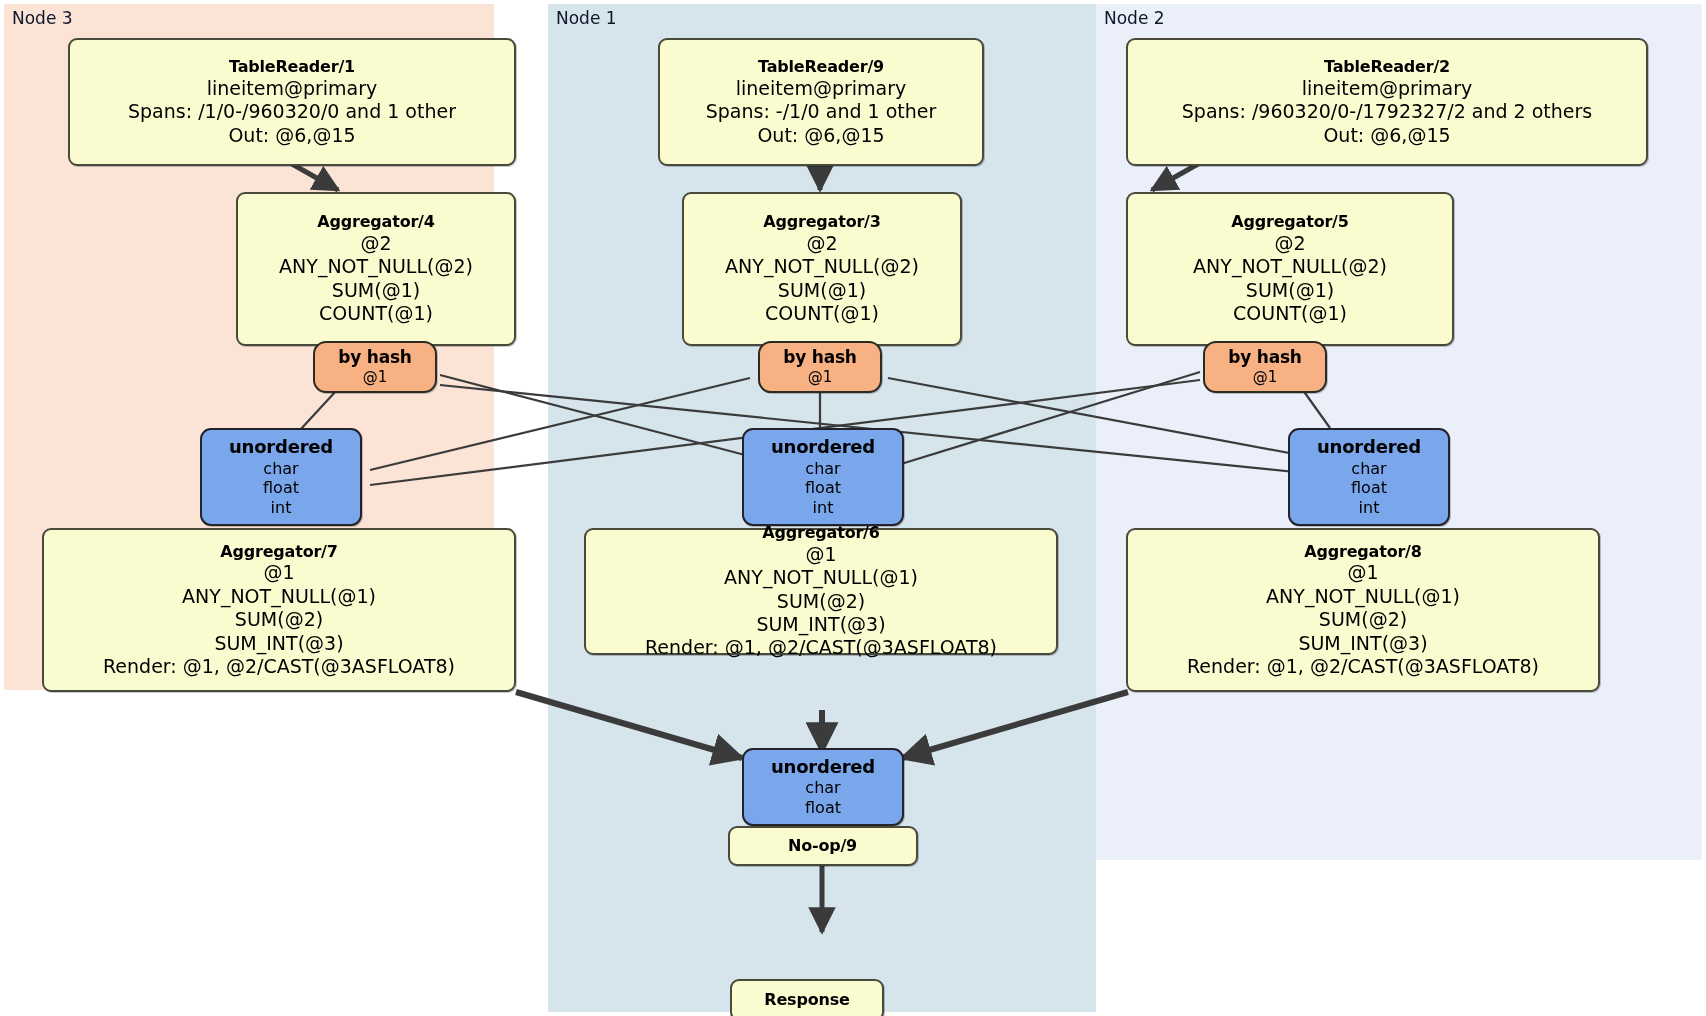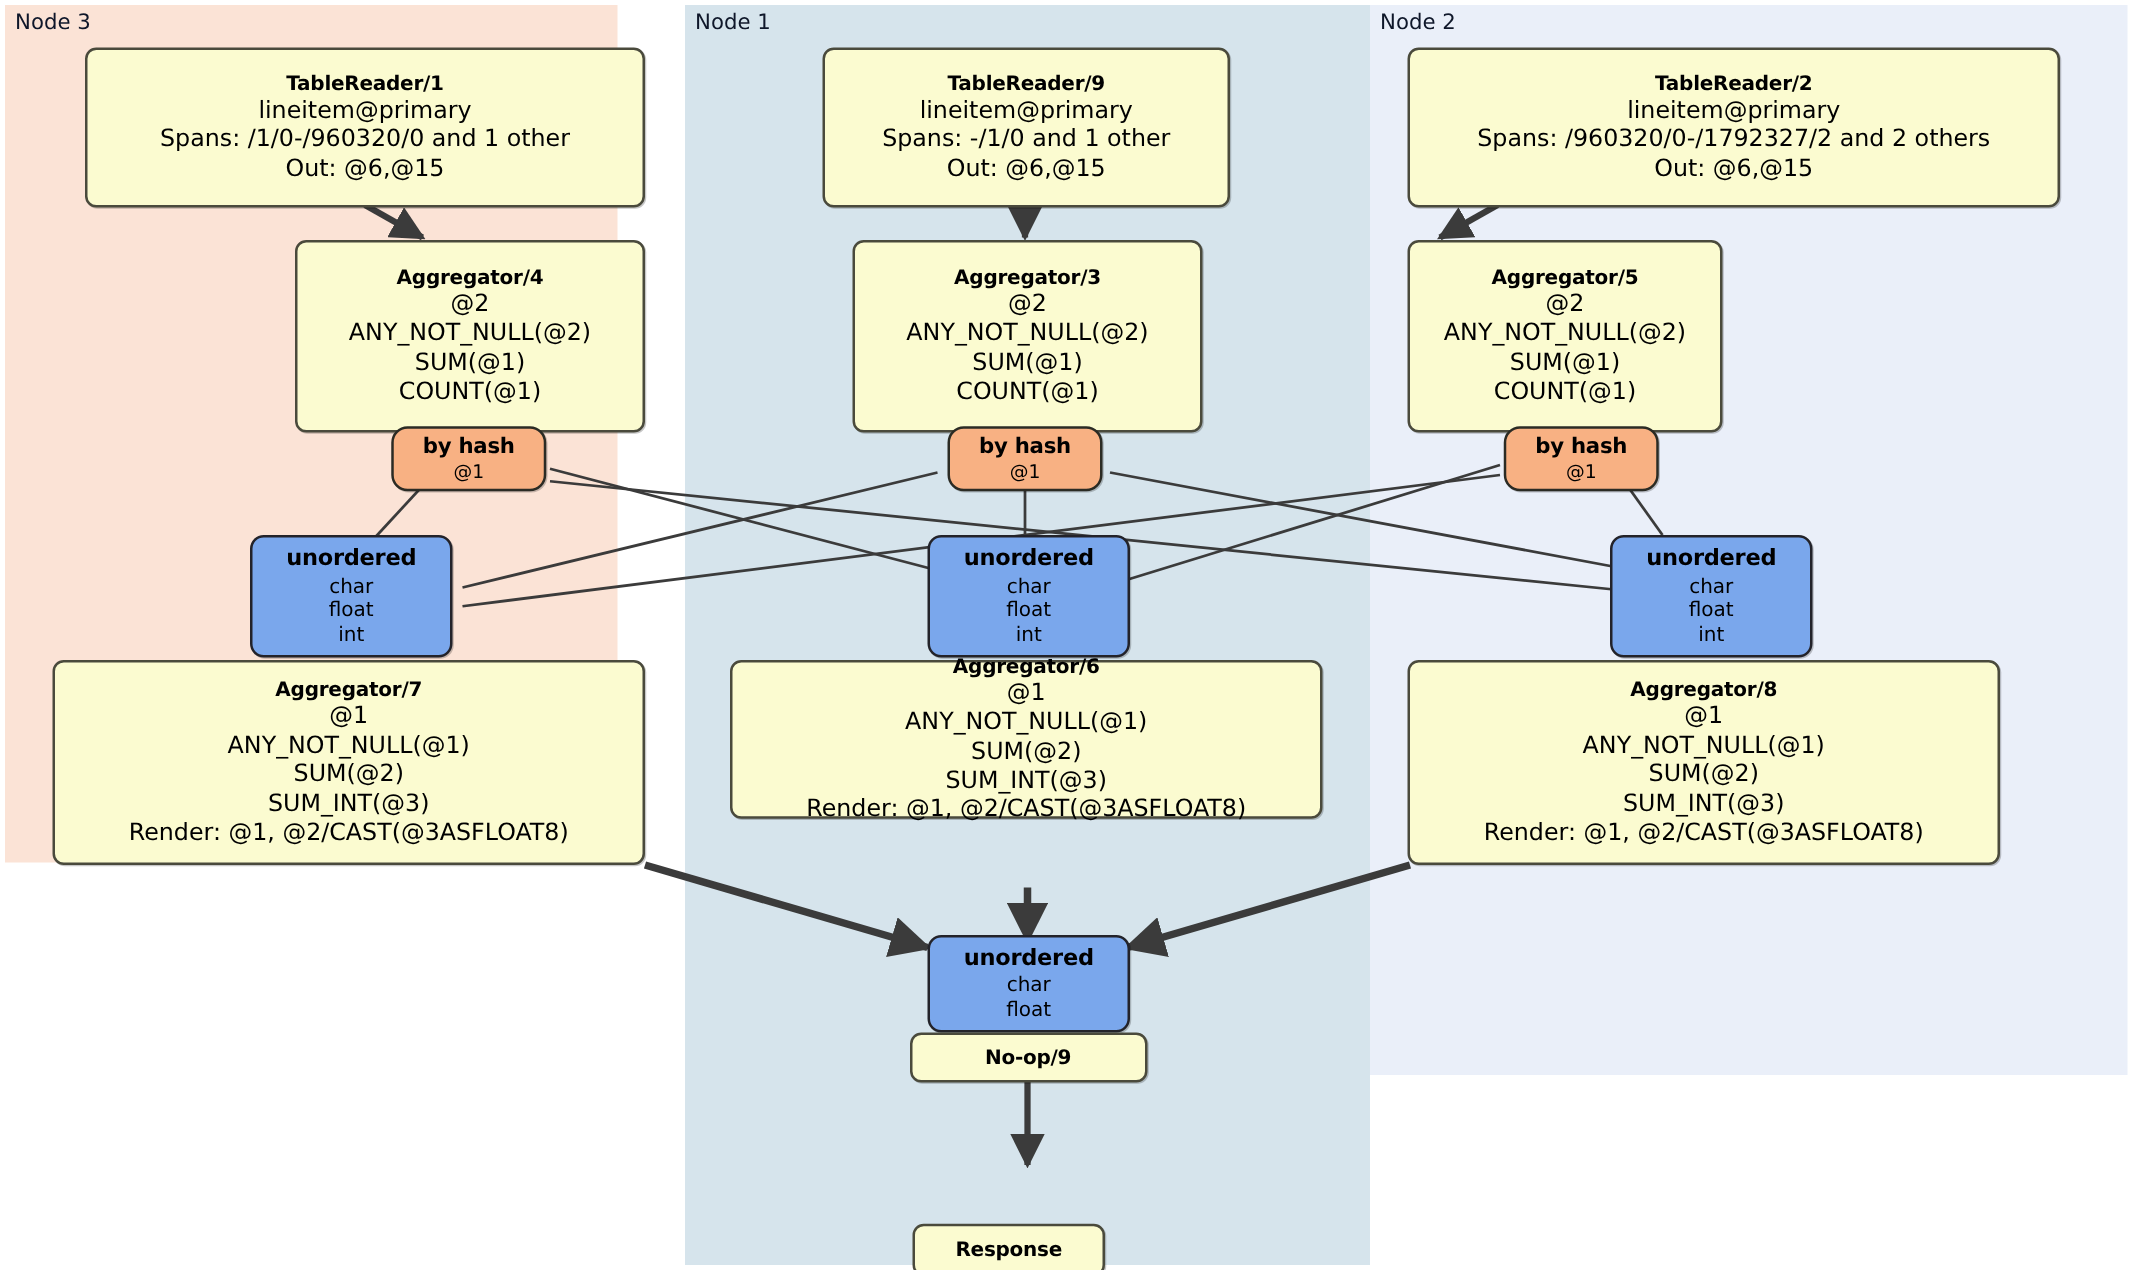--- a/index.html
+++ b/index.html
@@ -178,21 +178,21 @@
   </div>
 
   <div class="box proc" style="left:682px; top:192px; width:280px; height:154px;">
     <div class="title">Aggregator/3</div>
     <div class="line">@2</div>
     <div class="line">ANY_NOT_NULL(@2)</div>
     <div class="line">SUM(@1)</div>
     <div class="line">COUNT(@1)</div>
   </div>
 
-  <div class="box proc" style="left:1126px; top:192px; width:252px; height:154px;">
+  <div class="box proc" style="left:1126px; top:192px; width:328px; height:154px;">
     <div class="title">Aggregator/5</div>
     <div class="line">@2</div>
     <div class="line">ANY_NOT_NULL(@2)</div>
     <div class="line">SUM(@1)</div>
     <div class="line">COUNT(@1)</div>
   </div>
 
   <div class="box router" style="left:313px; top:341px; width:124px; height:52px;">
     <div class="title">by hash</div>
     <div class="line">@1</div>

